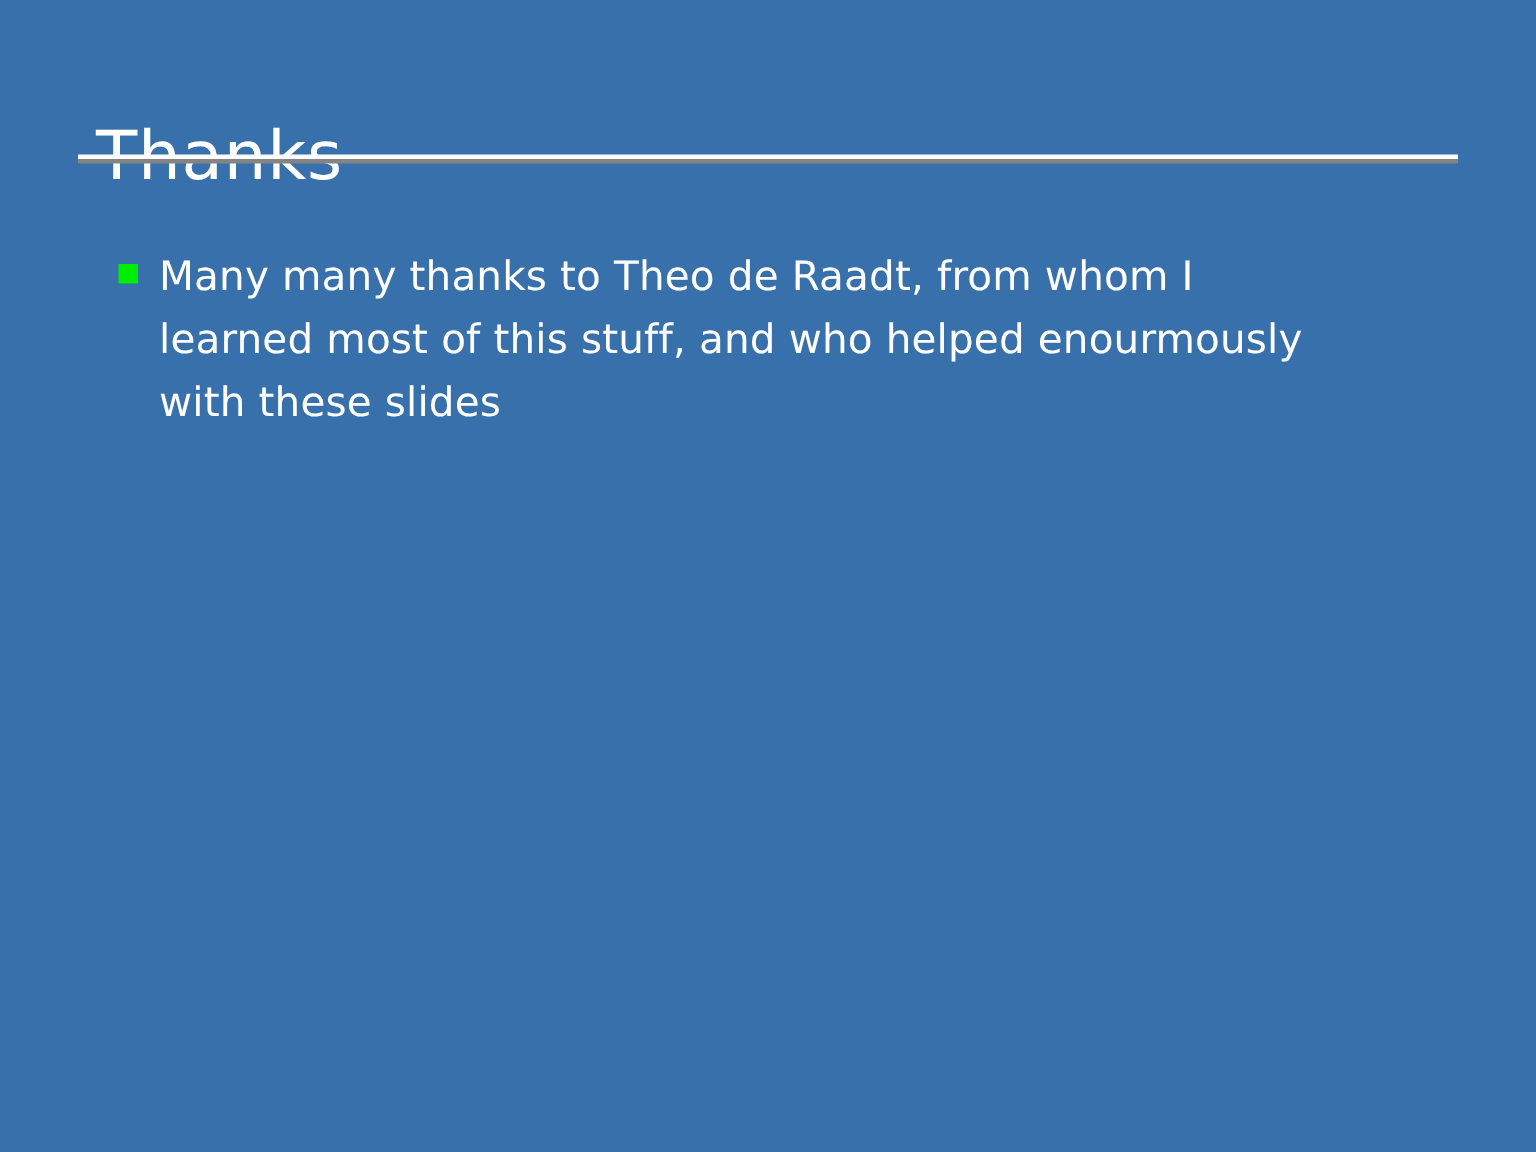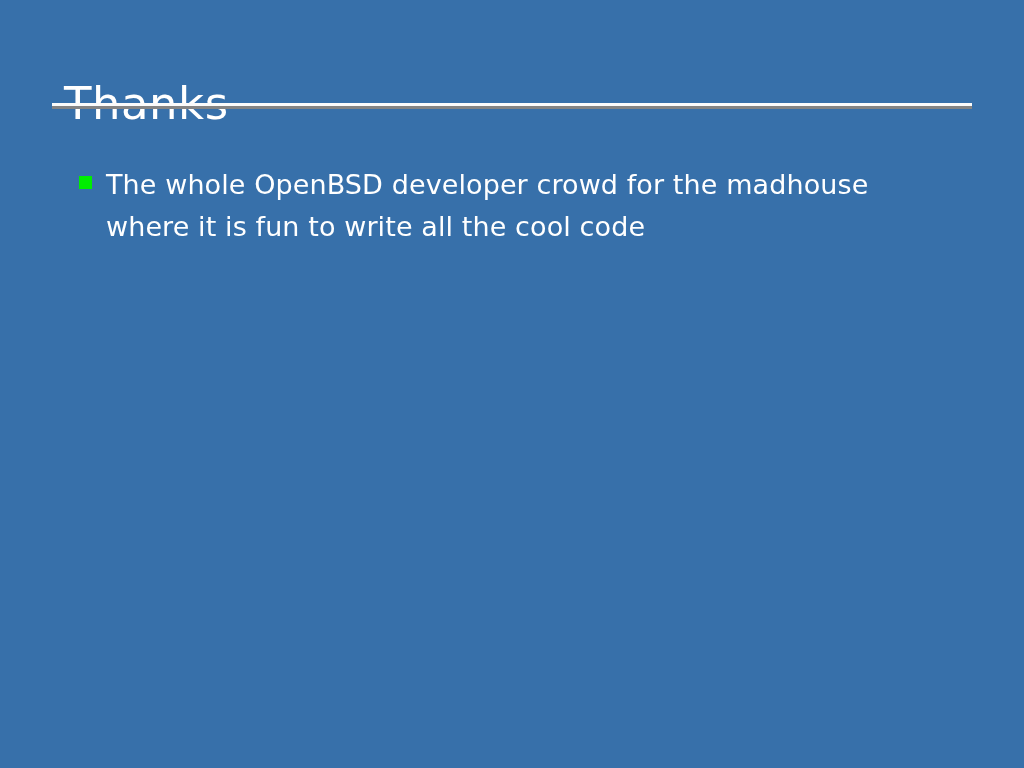--- a/index.html
+++ b/index.html
@@ -108,21 +108,21 @@
 
   <h1 id="slide-title">Thanks</h1>
 
   <div id="title-rule">
     <div class="rule-light"></div>
     <div class="rule-dark"></div>
   </div>
 
   <div id="bullet-list">
 
-
     <div class="bullet-item">
       <span class="bullet-marker"></span>
-      <span class="bullet-text">The whole OpenBSD developer crowd for the madhouse where it is fun to write all the cool code</span>
+      <span class="bullet-text">Many many thanks to Theo de Raadt, from whom I learned most of this stuff, and who helped enourmously with these slides</span>
     </div>
+
 
   </div>
 
 </div>
 
 </body></html>

